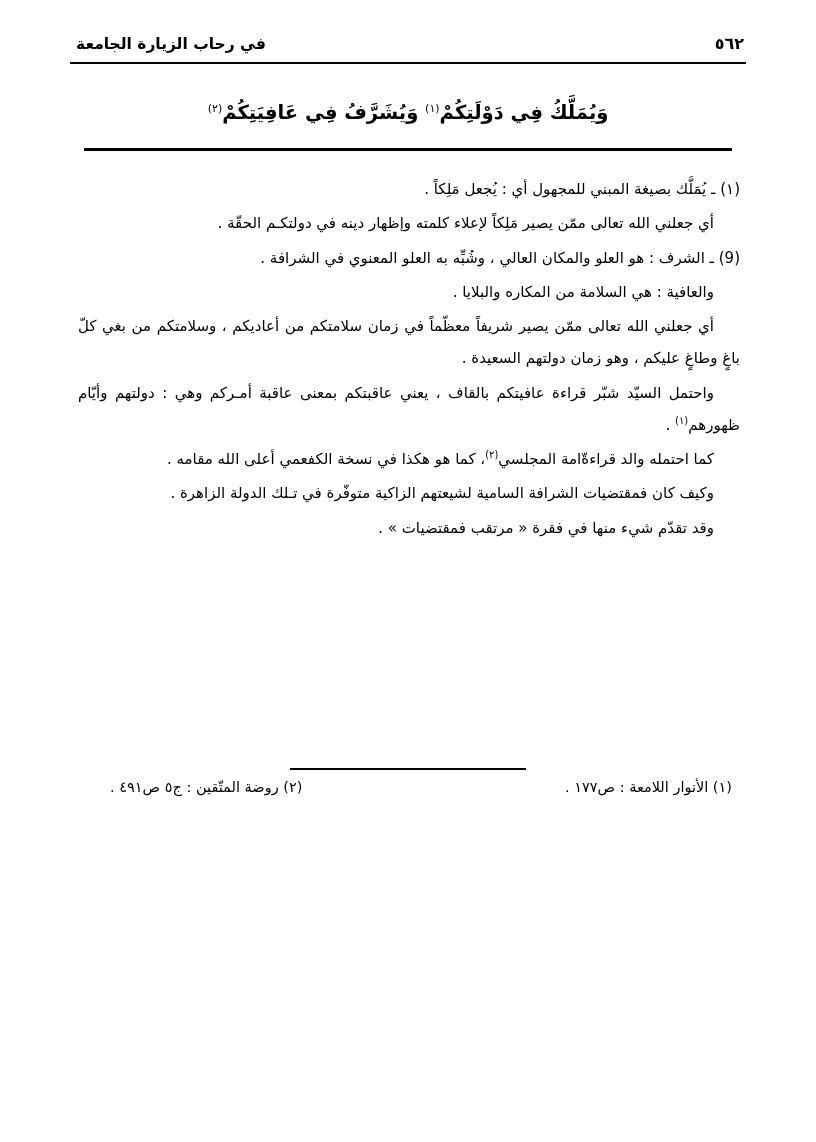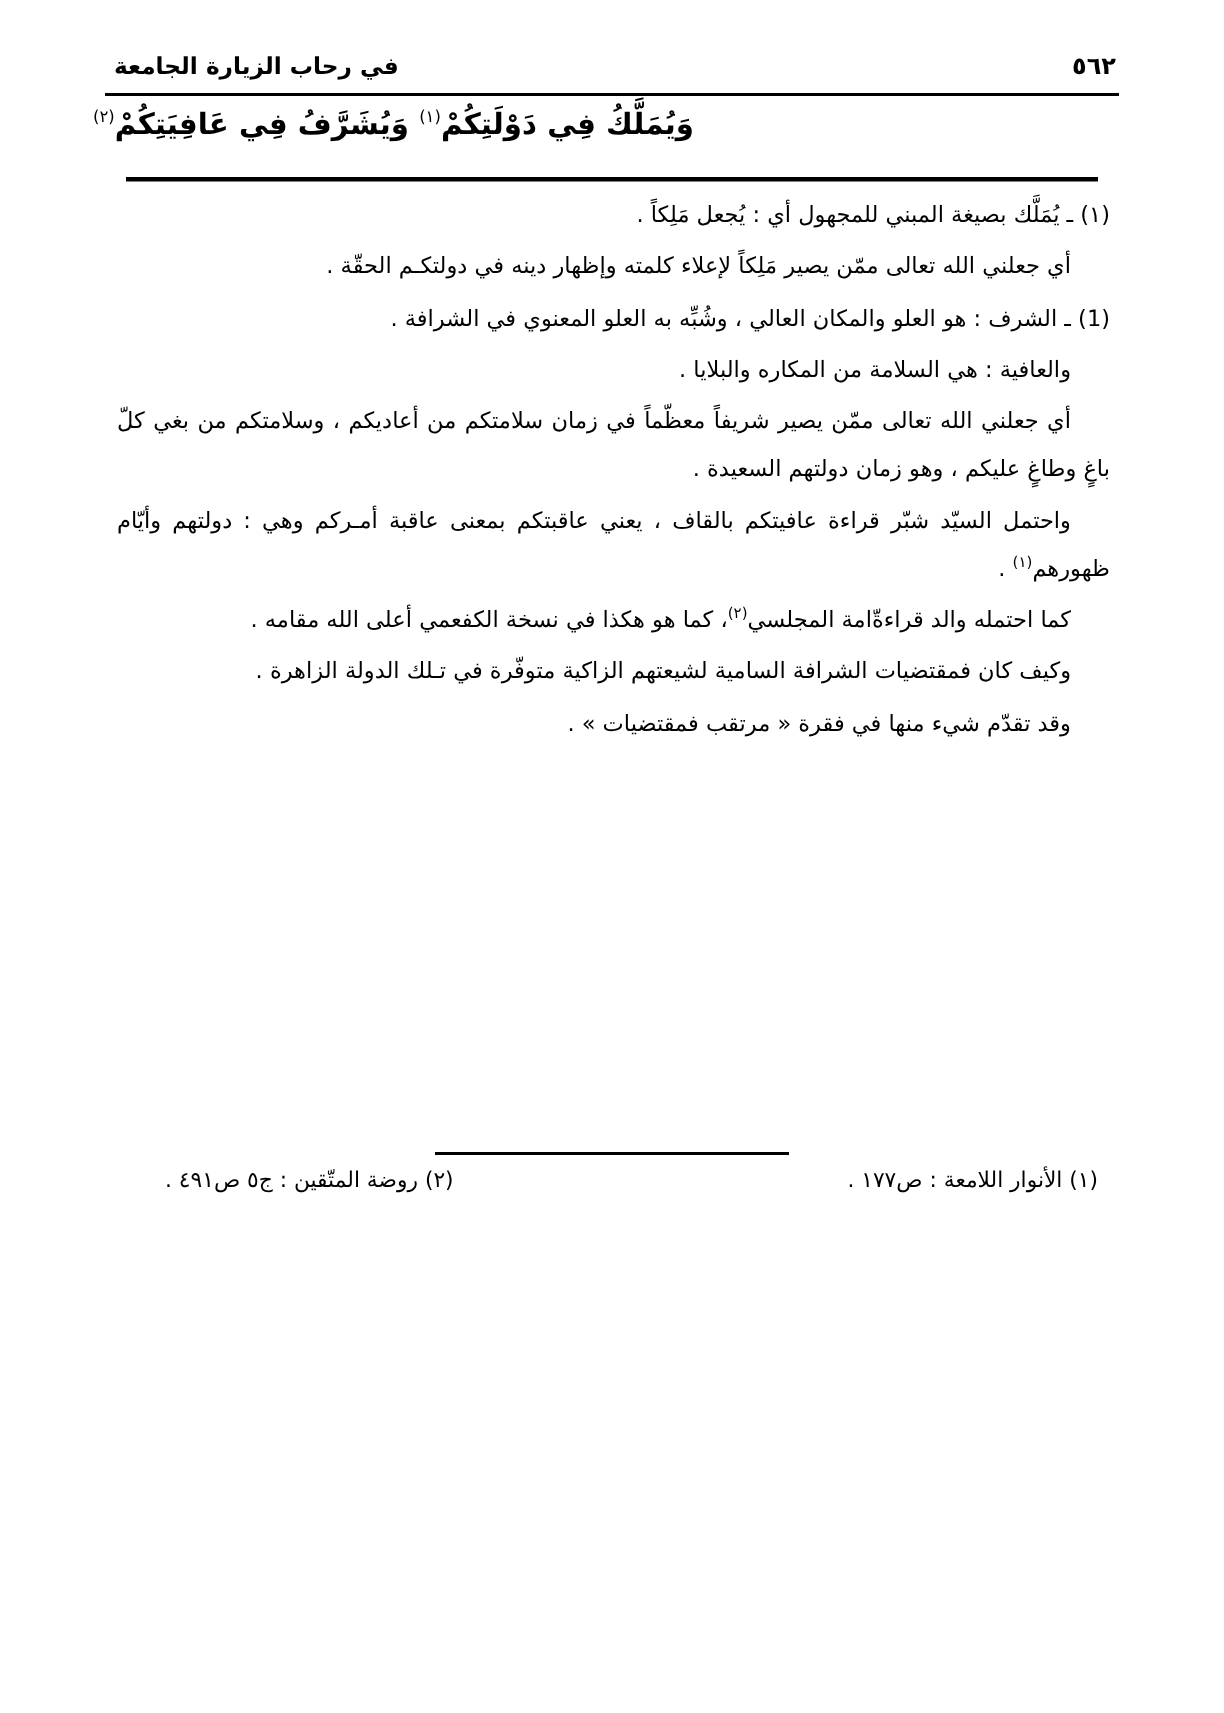--- a/index.html
+++ b/index.html
@@ -45,23 +45,24 @@
     letter-spacing: 1px;
   }
   .header-rule {
     height: 2px;
     background: #000;
     margin: 5px 8px 0 8px;
   }
 
   
   .main-title {
-    text-align: left;
+    text-align: center;
     font-size: 19.5px;
     font-weight: bold;
+    margin-top: 30px;
     line-height: 1.9;
     direction: rtl;
   }
   .main-title sup {
     font-size: 11px;
     font-weight: normal;
     vertical-align: super;
   }
 
   .title-rule {
@@ -70,21 +71,21 @@
     margin: 17px 22px 0 22px;
   }
 
   
   .body {
     direction: rtl;
     text-align: justify;
     text-justify: inter-word;
     font-size: 15px;
     line-height: 2.15;
-    margin-top: 6px;
+    margin-top: 22px;
     padding: 0 14px 0 16px;
   }
   .body p {
     margin: 0 0 2px 0;
   }
   .p-indent {
     text-indent: 26px;
   }
   .body sup {
     font-size: 10px;
@@ -131,21 +132,21 @@
 
   <div class="main-title">
     <span>وَيُمَلَّكُ فِي دَوْلَتِكُمْ</span><sup>(١)</sup><span> وَيُشَرَّفُ فِي عَافِيَتِكُمْ</span><sup>(٢)</sup>
   </div>
 
   <div class="title-rule"></div>
 
   <div class="body">
     <p>(١) ـ يُمَلَّك بصيغة المبني للمجهول أي : يُجعل مَلِكاً .</p>
     <p class="p-indent">أي جعلني الله تعالى ممّن يصير مَلِكاً لإعلاء كلمته وإظهار دينه في دولتكـم الحقّة .</p>
-    <p>(1) ـ الشرف : هو العلو والمكان العالي ، وشُبِّه به العلو المعنوي في الشرافة .</p>
+    <p>(9) ـ الشرف : هو العلو والمكان العالي ، وشُبِّه به العلو المعنوي في الشرافة .</p>
     <p class="p-indent">والعافية : هي السلامة من المكاره والبلايا .</p>
     <p class="p-indent">أي جعلني الله تعالى ممّن يصير شريفاً معظّماً في زمان سلامتكم من أعاديكم ، وسلامتكم من بغي كلّ باغٍ وطاغٍ عليكم ، وهو زمان دولتهم السعيدة .</p>
     <p class="p-indent"><span>واحتمل السيّد شبّر قراءة عافيتكم بالقاف ، يعني عاقبتكم بمعنى عاقبة أمـركم وهي : دولتهم وأيّام ظهورهم</span><sup>(١)</sup> .</p>
     <p class="p-indent"><span>كما احتمله والد قراءةّامة المجلسي</span><sup>(٢)</sup><span>، كما هو هكذا في نسخة الكفعمي أعلى الله مقامه .</span></p>
     <p class="p-indent">وكيف كان فمقتضيات الشرافة السامية لشيعتهم الزاكية متوفّرة في تـلك الدولة الزاهرة .</p>
     <p class="p-indent">وقد تقدّم شيء منها في فقرة « مرتقب فمقتضيات » .</p>
   </div>
 
   <div class="footnotes">
     <div class="fn-rule"></div>

